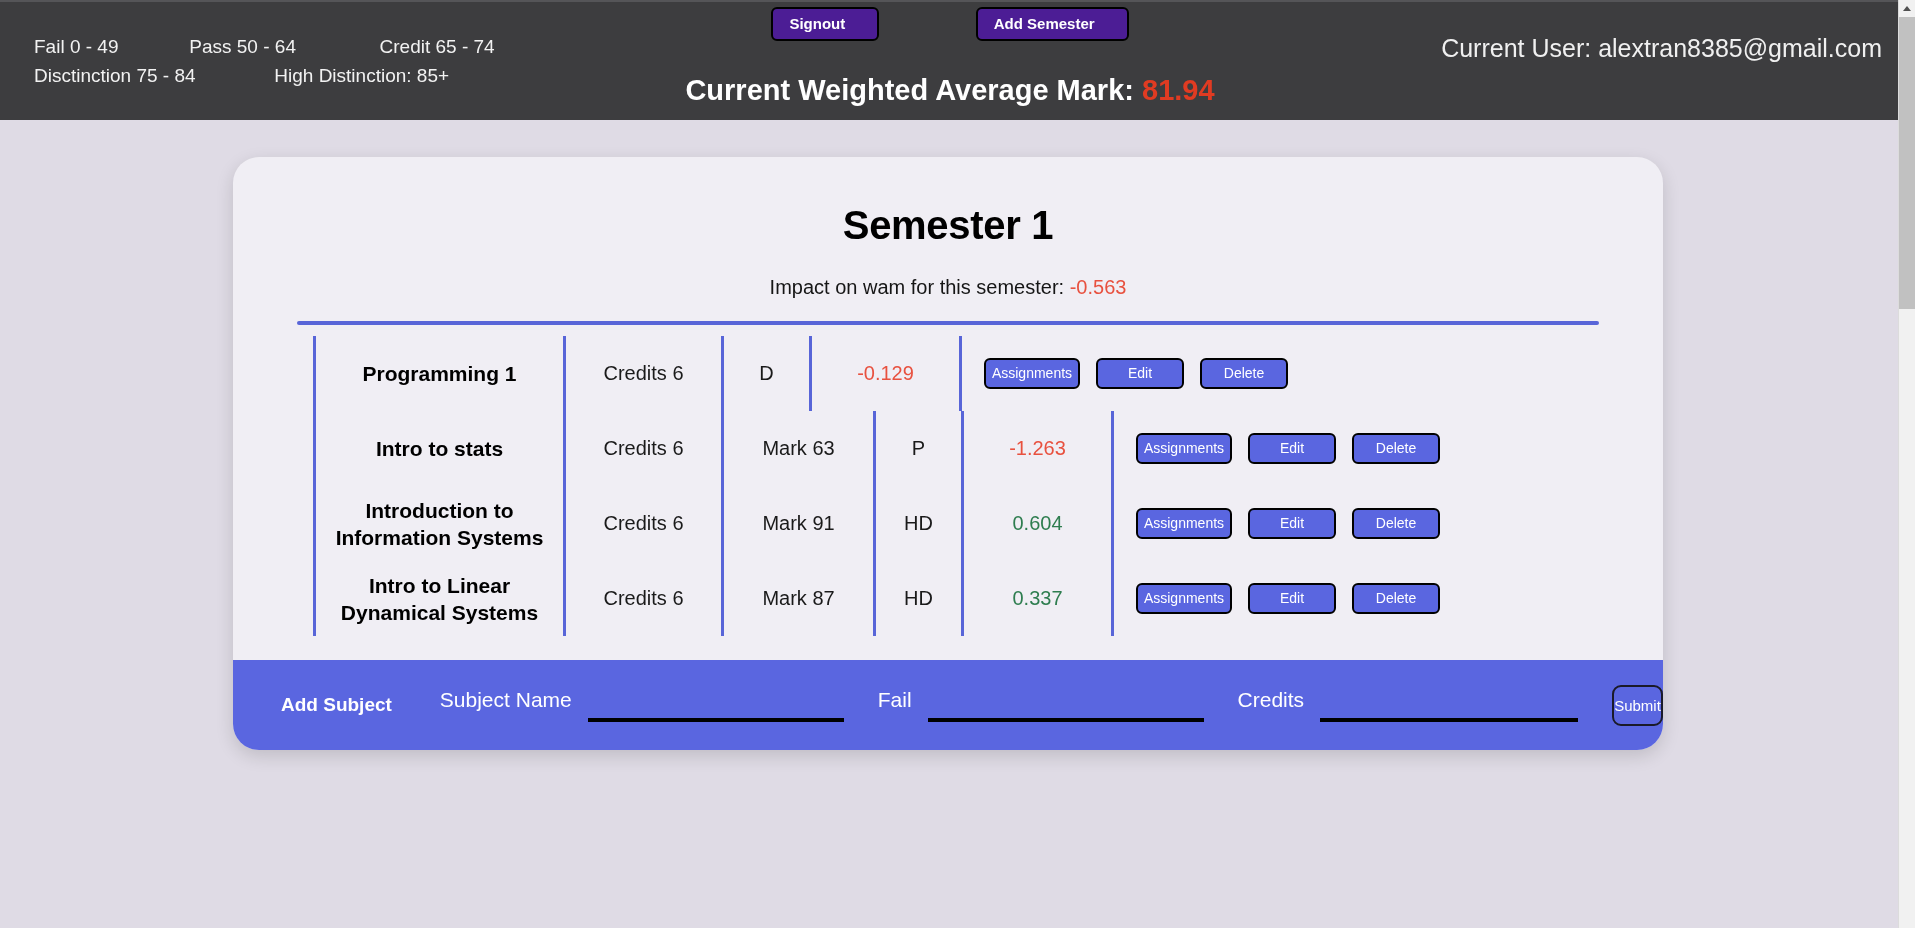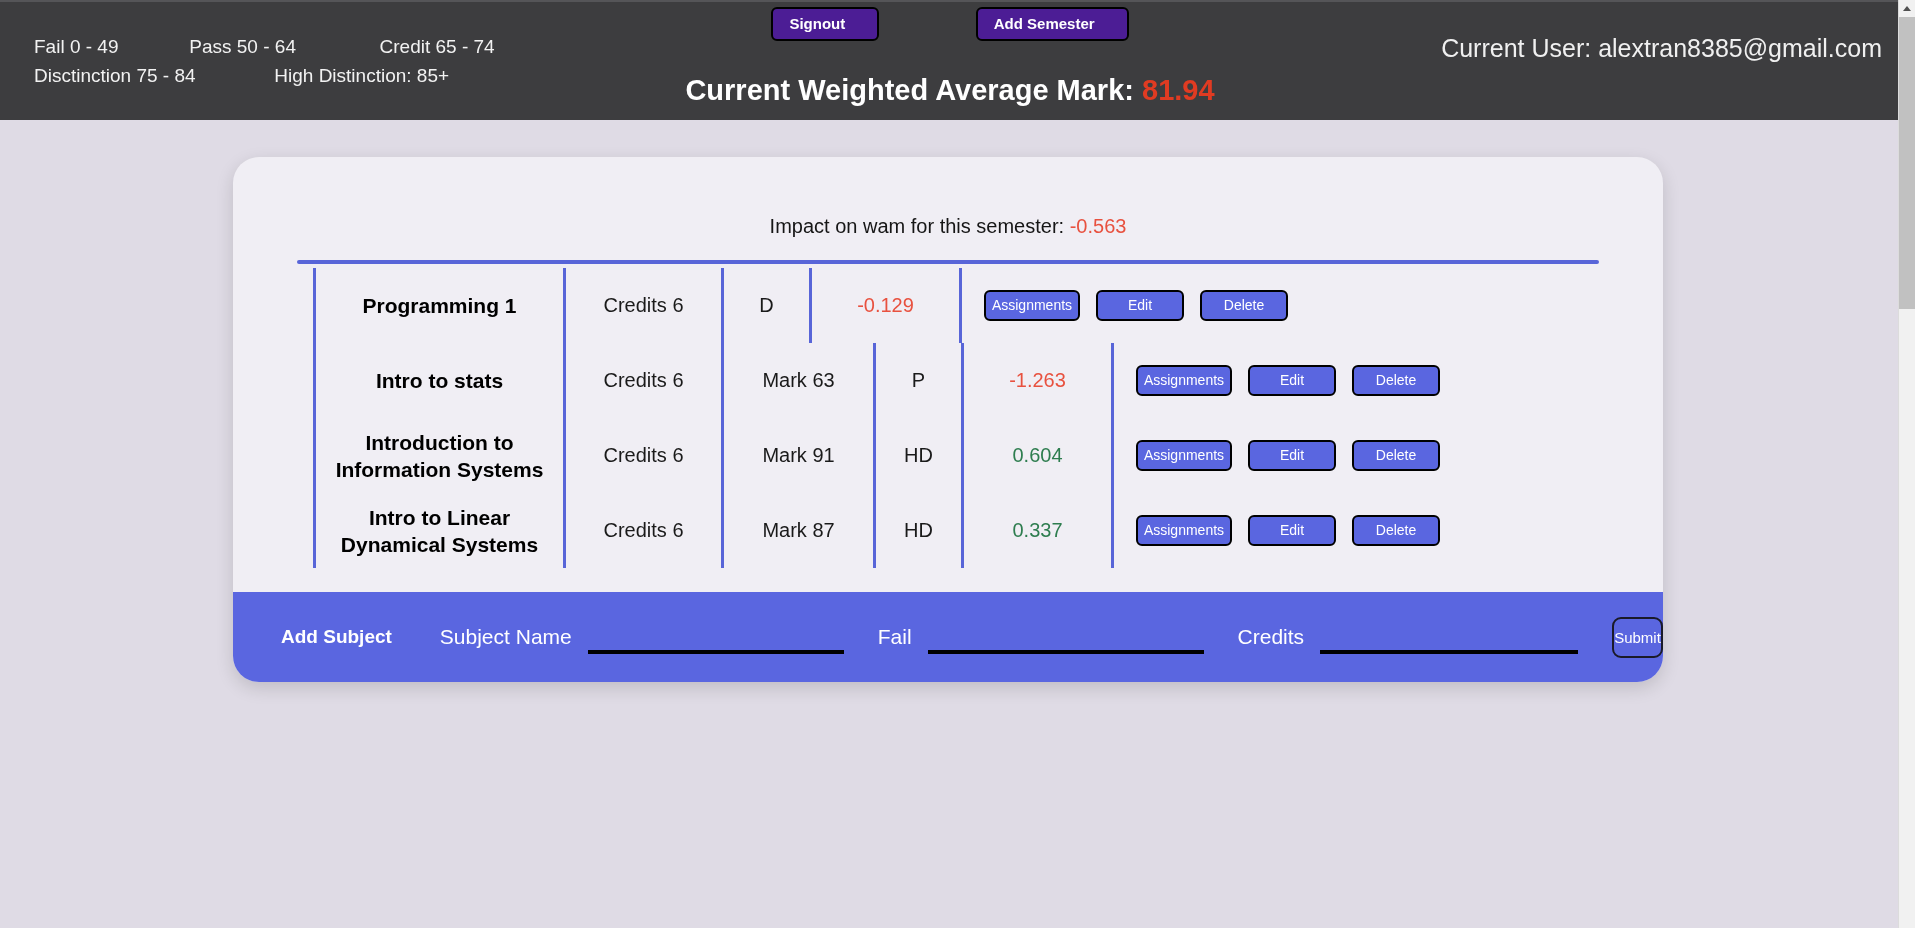--- a/index.html
+++ b/index.html
@@ -109,21 +109,21 @@
     margin-top: 28px;
   }
   .sem-impact .neg { color: #e8513f; }
   .divider {
     height: 4px;
     background: #5865d8;
     margin: 22px 64px 0 64px;
     border-radius: 2px;
   }
 
-  .rows { padding: 4px 0 24px 0; }
+  .rows { padding: 11px 0 24px 0; }
   .subject-row {
     display: flex;
     align-items: stretch;
     min-height: 75px;
     padding: 0 60px 0 80px;
   }
   .cell {
     display: flex;
     align-items: center;
     justify-content: center;
@@ -178,21 +178,21 @@
   }
   .addbar-title {
     font-size: 19px;
     font-weight: bold;
     white-space: nowrap;
     margin-right: 48px;
     text-align: center;
   }
   .field-group {
     display: flex;
-    align-items: center;
+    align-items: flex-start;
     margin-right: 34px;
   }
   .field-label {
     font-size: 21px;
     color: #ffffff;
     white-space: nowrap;
     margin-right: 16px;
   }
   .field-input {
     background: transparent;
@@ -276,20 +276,21 @@
     <div class="wam-line">
       <span>Current Weighted Average Mark:</span>
       <span class="wam-value">81.94</span>
     </div>
 
     <div class="current-user">Current User: alextran8385@gmail.com</div>
   </div>
 
   <div class="card">
 
+    <div class="sem-title">Semester 1</div>
 
     <div class="sem-impact">
       <span>Impact on wam for this semester:</span>
       <span class="neg">-0.563</span>
     </div>
 
     <div class="divider"></div>
 
     <div class="rows">
 

